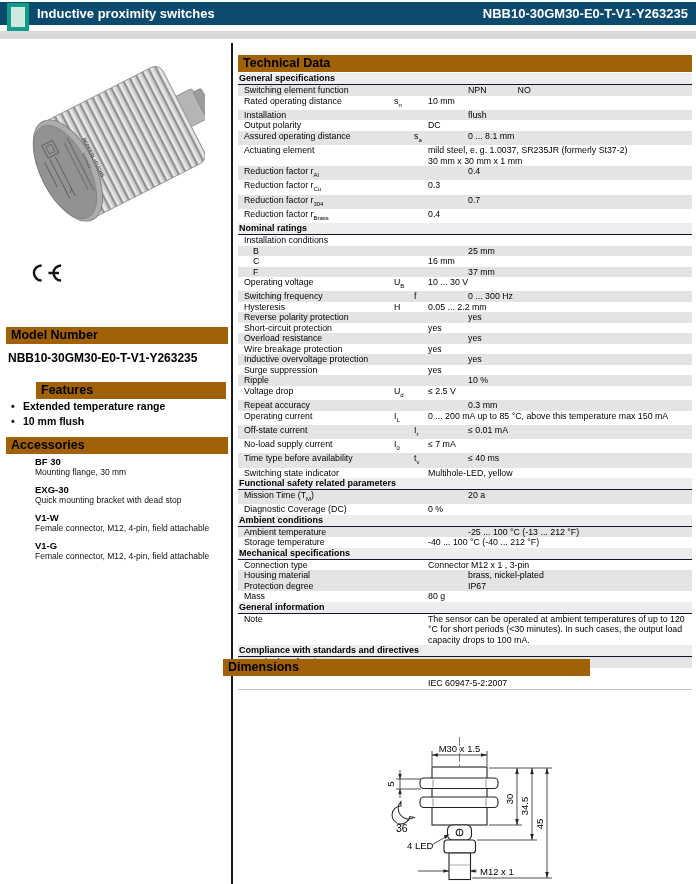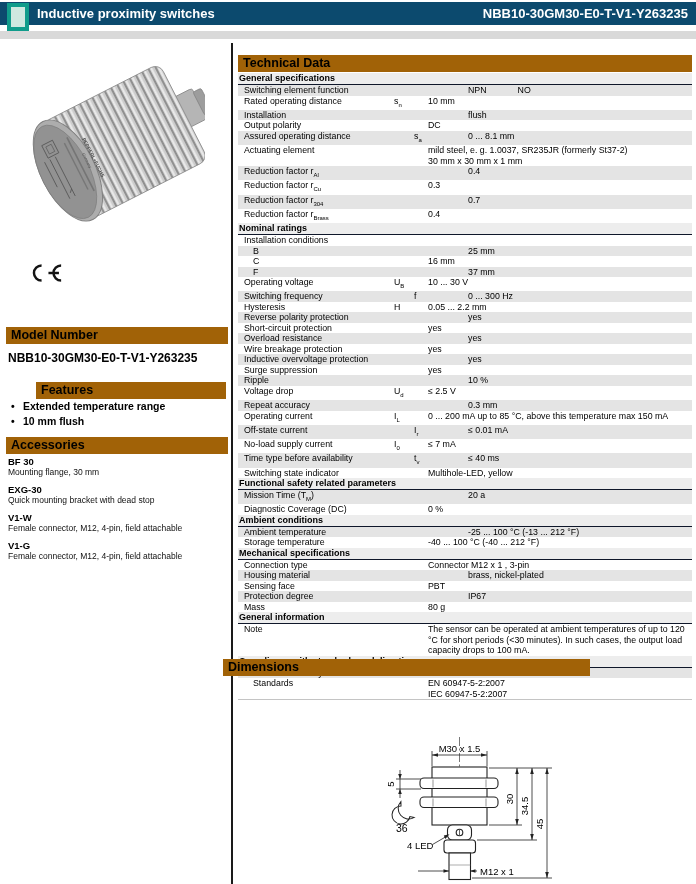--- a/index.html
+++ b/index.html
@@ -15,21 +15,21 @@
   .vline { position:absolute; left:231px; top:43px; width:2px; height:841px; background:#1a1a1a; }
   .secbar { height:17px; background:#a16207; color:#000; font-size:12.5px; font-weight:bold; line-height:17px; padding-left:5px; }
   .lc-model-bar { position:absolute; left:6px; top:327px; width:222px; }
   .lc-model-val { position:absolute; left:8px; top:351px; width:220px; font-size:12px; font-weight:bold; }
   .lc-feat-bar { position:absolute; left:6px; top:382px; width:190px;margin-left:30px; }
   .lc-feat-list { position:absolute; left:8px; top:399px; width:220px; }
   .feat-item { font-size:10.5px; font-weight:bold; line-height:15px; padding-left:15px; position:relative; }
   .feat-item::before { content:"•"; position:absolute; left:3px; }
   .lc-acc-bar { position:absolute; left:6px; top:437px; width:222px; }
   .lc-acc-list { position:absolute; left:8px; top:456px; width:220px; }
-  .acc-item { margin-bottom:7px; }
+  .acc-item { margin-bottom:7px;margin-left:27px; }
   .acc-name { font-size:9.5px; font-weight:bold; line-height:11px; }
   .acc-desc { font-size:8.5px; line-height:10px; color:#111; }
   .prod-svg { position:absolute; left:20px; top:58px; }
   .ce-svg { position:absolute; left:26px; top:258px; }
 
   
   .tech-bar { position:absolute; left:238px; top:55px; width:454px; }
   .tech-table { position:absolute; left:238px; top:73px; width:454px; border-bottom:1px solid #c4c4c4; }
   .sec-header { font-size:9px; font-weight:bold; line-height:11px; background:#ededed; border-bottom:1px solid #0f172a; padding-left:1px; }
   .row { display:grid; grid-template-columns:150px 34px 1fr; padding-left:6px; font-size:8.8px; line-height:10.5px; color:#000; }
@@ -304,25 +304,20 @@
       <div class="row">
         <div class="c-label">Connection type</div>
         <div class="c-sym"></div>
         <div class="c-val">Connector M12 x 1 , 3-pin</div>
       </div>
       <div class="row shade">
         <div class="c-label">Housing material</div>
         <div class="c-sym"></div>
         <div class="c-val">brass, nickel-plated</div>
       </div>
-      <div class="row">
-        <div class="c-label">Sensing face</div>
-        <div class="c-sym"></div>
-        <div class="c-val">PBT</div>
-      </div>
       <div class="row shade">
         <div class="c-label">Protection degree</div>
         <div class="c-sym"></div>
         <div class="c-val">IP67</div>
       </div>
       <div class="row">
         <div class="c-label">Mass</div>
         <div class="c-sym"></div>
         <div class="c-val">80 g</div>
       </div>

